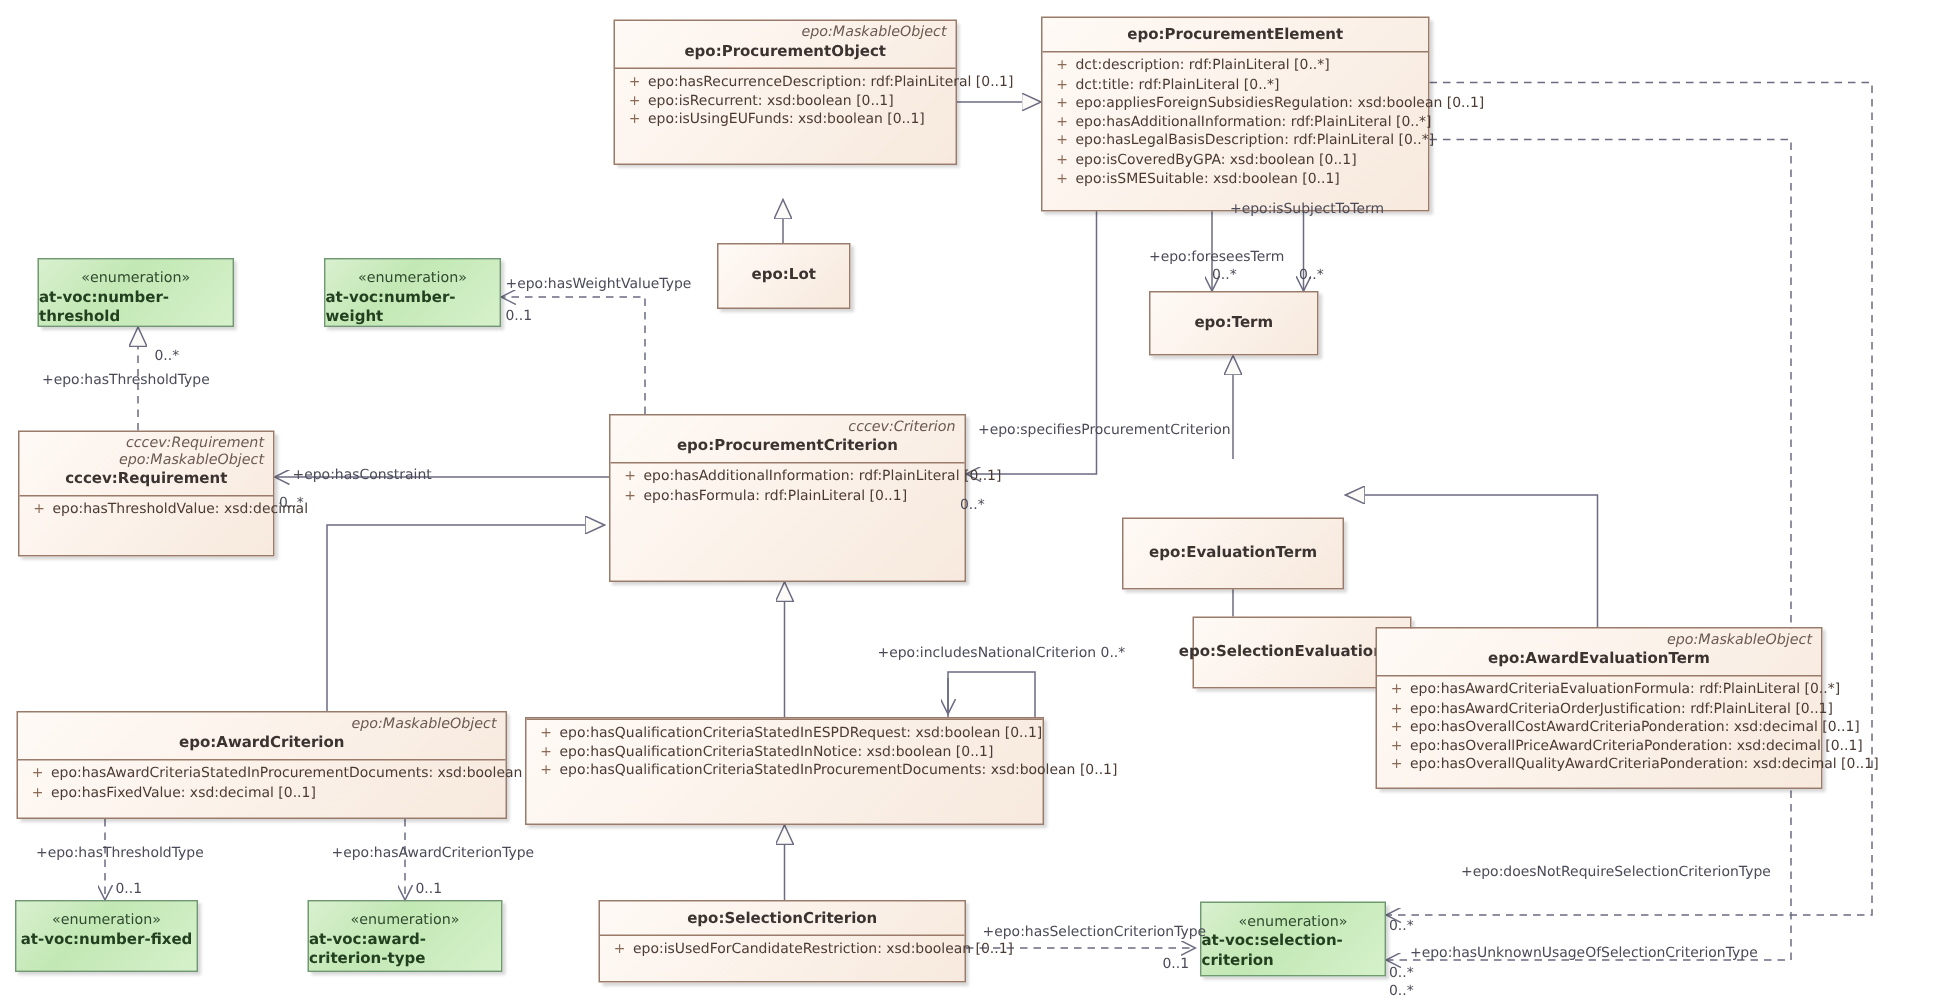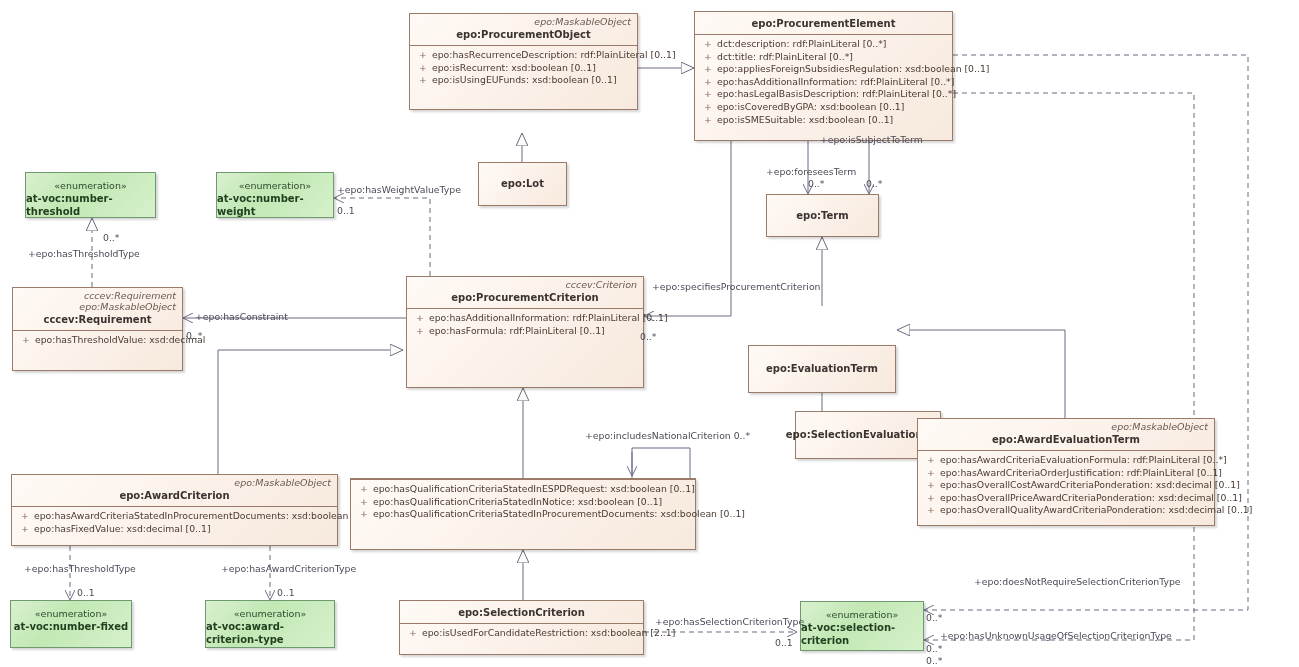--- a/index.html
+++ b/index.html
@@ -255,21 +255,21 @@
         </div>
   </div>
 </div>
 
 <div class="cls" style="left:399px;top:600px;width:245px;height:55px;">
   <div class="cname" style="padding-top:6px;">epo:SelectionCriterion</div>
   <div class="sep"></div>
   <div class="attrs">
     <div class="attr">
           <span class="plus">+</span>
-          <span class="txt">epo:isUsedForCandidateRestriction: xsd:boolean [2..1]</span>
+          <span class="txt">epo:isUsedForCandidateRestriction: xsd:boolean [0..1]</span>
         </div>
   </div>
 </div>
 
 <div class="enum" style="left:25px;top:172px;width:131px;height:46px;">
   <div class="st">«enumeration»</div>
   <div class="nm">at-voc:number-threshold</div>
 </div>
 
 <div class="enum" style="left:216px;top:172px;width:118px;height:46px;">

